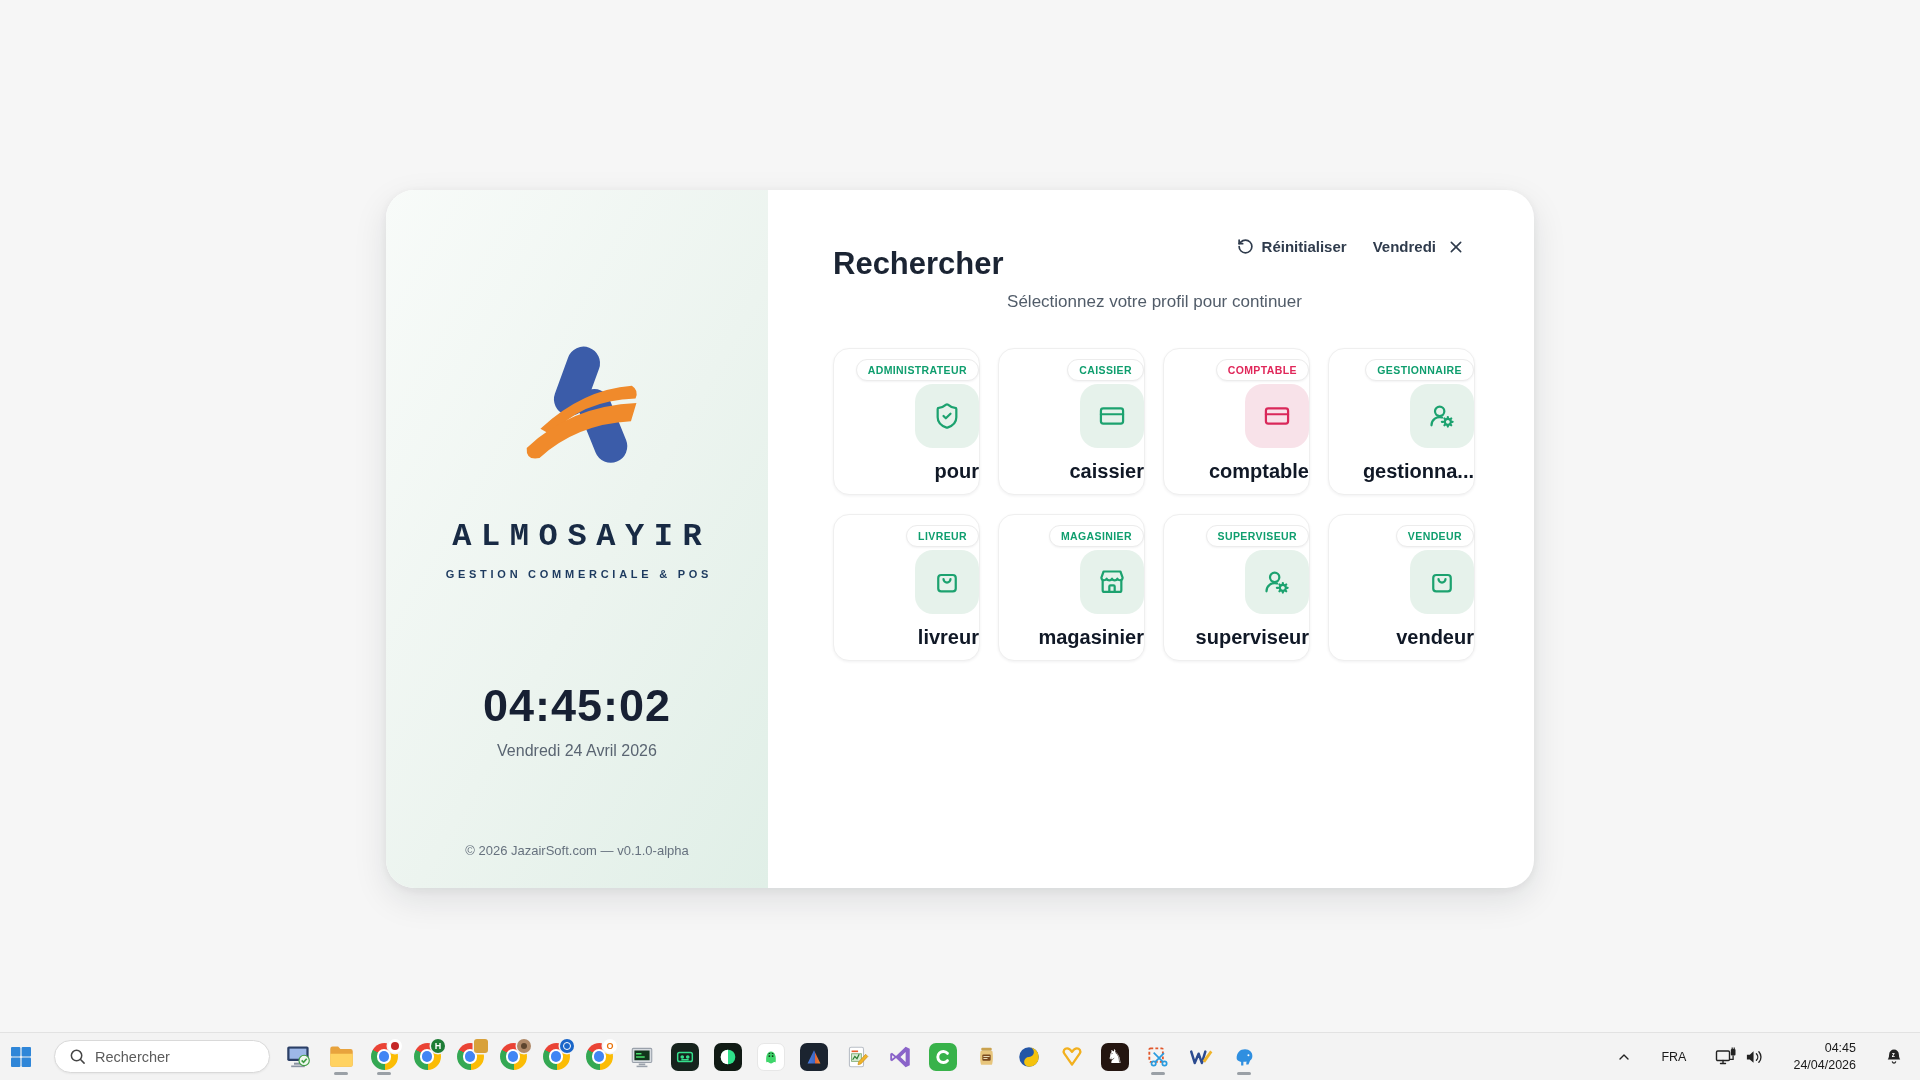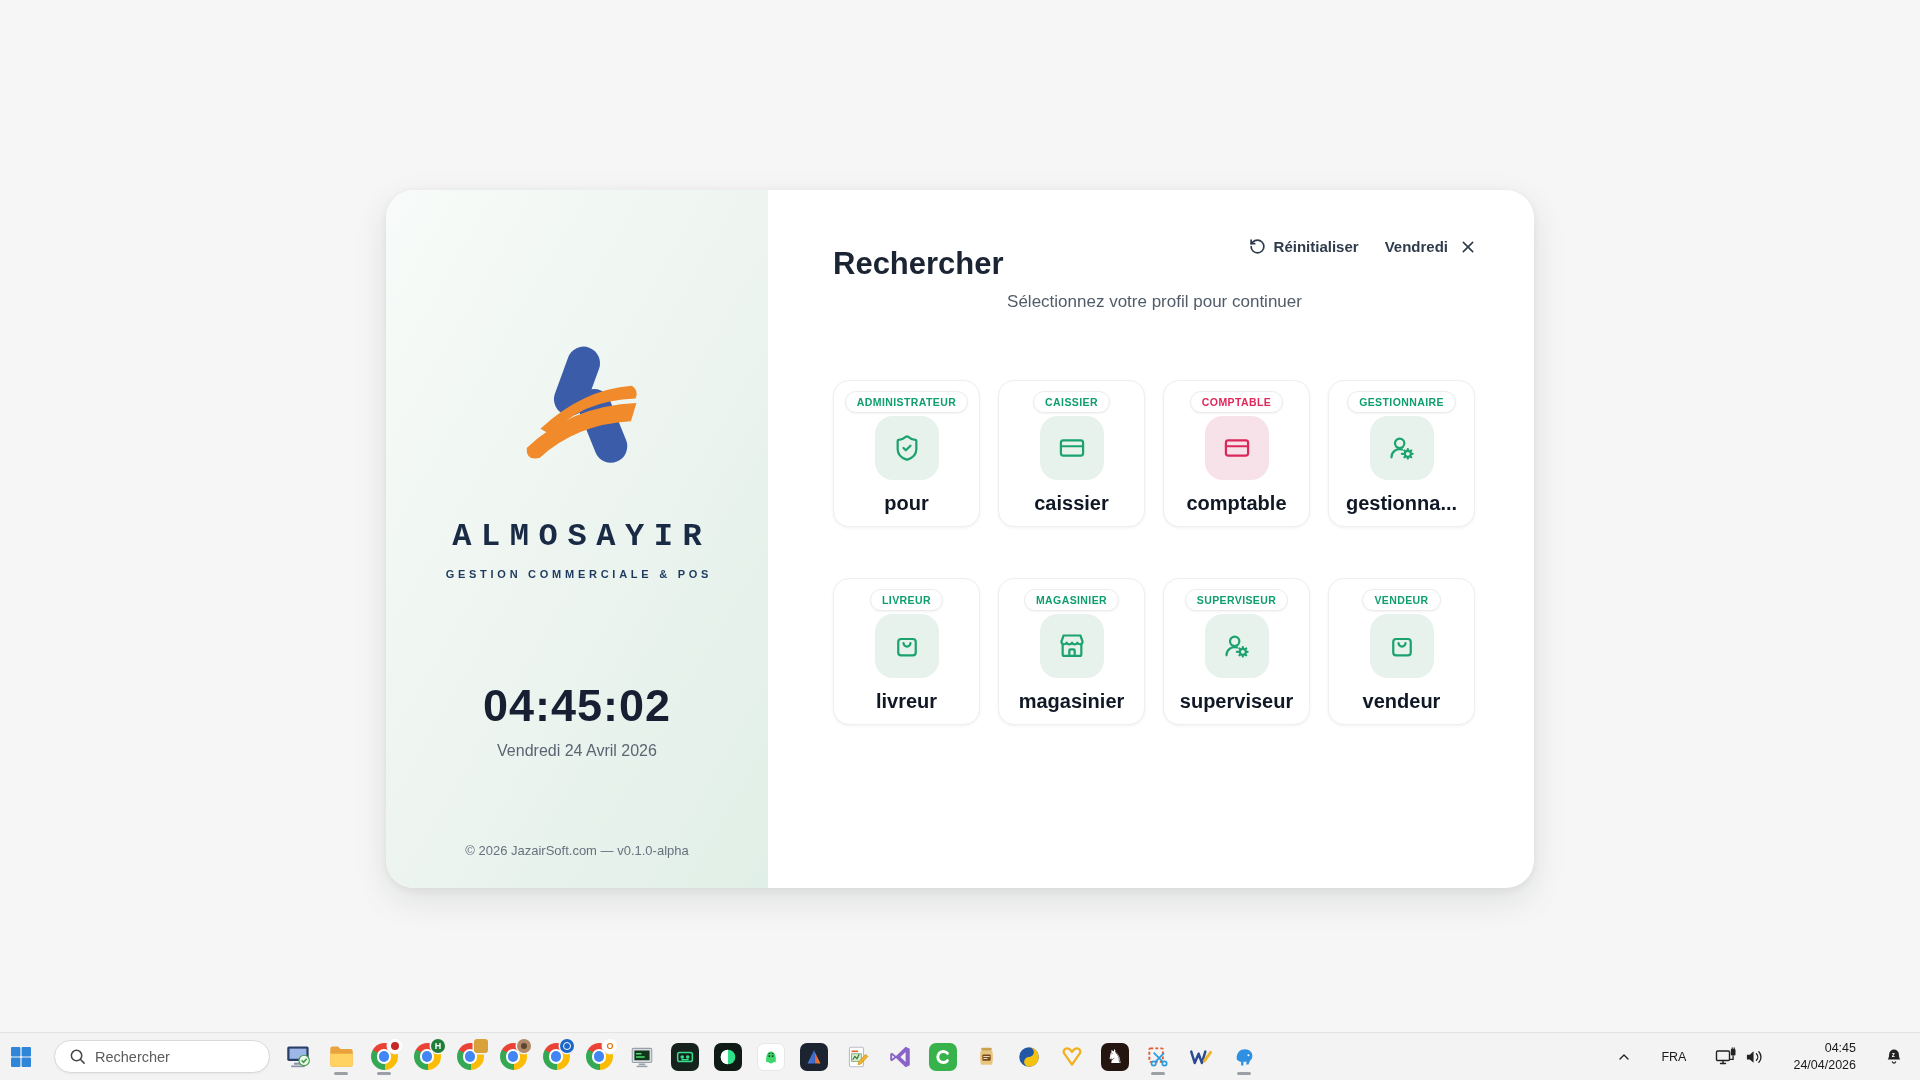--- a/index.html
+++ b/index.html
@@ -21,33 +21,33 @@
   .logo{ margin-top:150px; }
   .brand{ margin-top:46px; font-size:32px; font-weight:700; color:#182a44;
           letter-spacing:.30em; text-indent:.30em;font-family:Liberation Mono, monospace; }
   .tagline{ margin-top:13px; font-size:11px; font-weight:700; color:#1d3a5f;
             letter-spacing:.34em; text-indent:.34em; }
   .clock{ margin-top:100px; font-size:45px; font-weight:800; color:#172033; letter-spacing:1px; }
   .date{ margin-top:10px; font-size:16px; color:#5a6572; }
   .copyright{ margin-top:auto; margin-bottom:30px; font-size:13px; color:#66717e; }
 
   .right-panel{ flex:1; position:relative; padding:0 58px 0 65px; }
-  .actions{ position:absolute; top:48px; right:58px; display:flex; align-items:center; gap:26px; }
+  .actions{ position:absolute; top:48px; right:70px; display:flex; align-items:center; gap:26px; }
   .action-btn{ display:flex; align-items:center; gap:8px; font-size:15px; font-weight:700;
                color:#2f3b4c; cursor:pointer; background:none; border:none;
                font-family:"Liberation Sans",sans-serif; }
   .page-title{ padding-top:56px; font-size:31px; font-weight:800; color:#1b2433; }
   .page-subtitle{ margin-top:10px; font-size:17px; color:#515c69;text-align:center; }
 
   .profile-grid{ margin-top:36px; display:grid; grid-template-columns:repeat(4,147px);
                  gap:19px 18px; }
   .card{
     width:147px; height:147px; background:#fff; border:1px solid #efefef; border-radius:16px;
     box-shadow:0 1px 3px rgba(16,24,40,.06);
-    display:flex; flex-direction:column; align-items:center; cursor:pointer;margin-top:32px;
+    display:flex; flex-direction:column; align-items:flex-end; cursor:pointer;
   }
   .badge{
     margin-top:10px; background:#fff; border:1px solid #ececec; border-radius:999px;
     padding:4px 11px; font-size:10.5px; font-weight:800; letter-spacing:.4px;
     box-shadow:0 1px 2px rgba(16,24,40,.05); white-space:nowrap; z-index:2;
   }
   .tile{ margin-top:3px; width:64px; height:64px; border-radius:18px;
          display:flex; align-items:center; justify-content:center; }
   .tile svg{ width:28px; height:28px; }
   .plabel{ margin-top:12px; font-size:20px; font-weight:800; color:#101826; }

